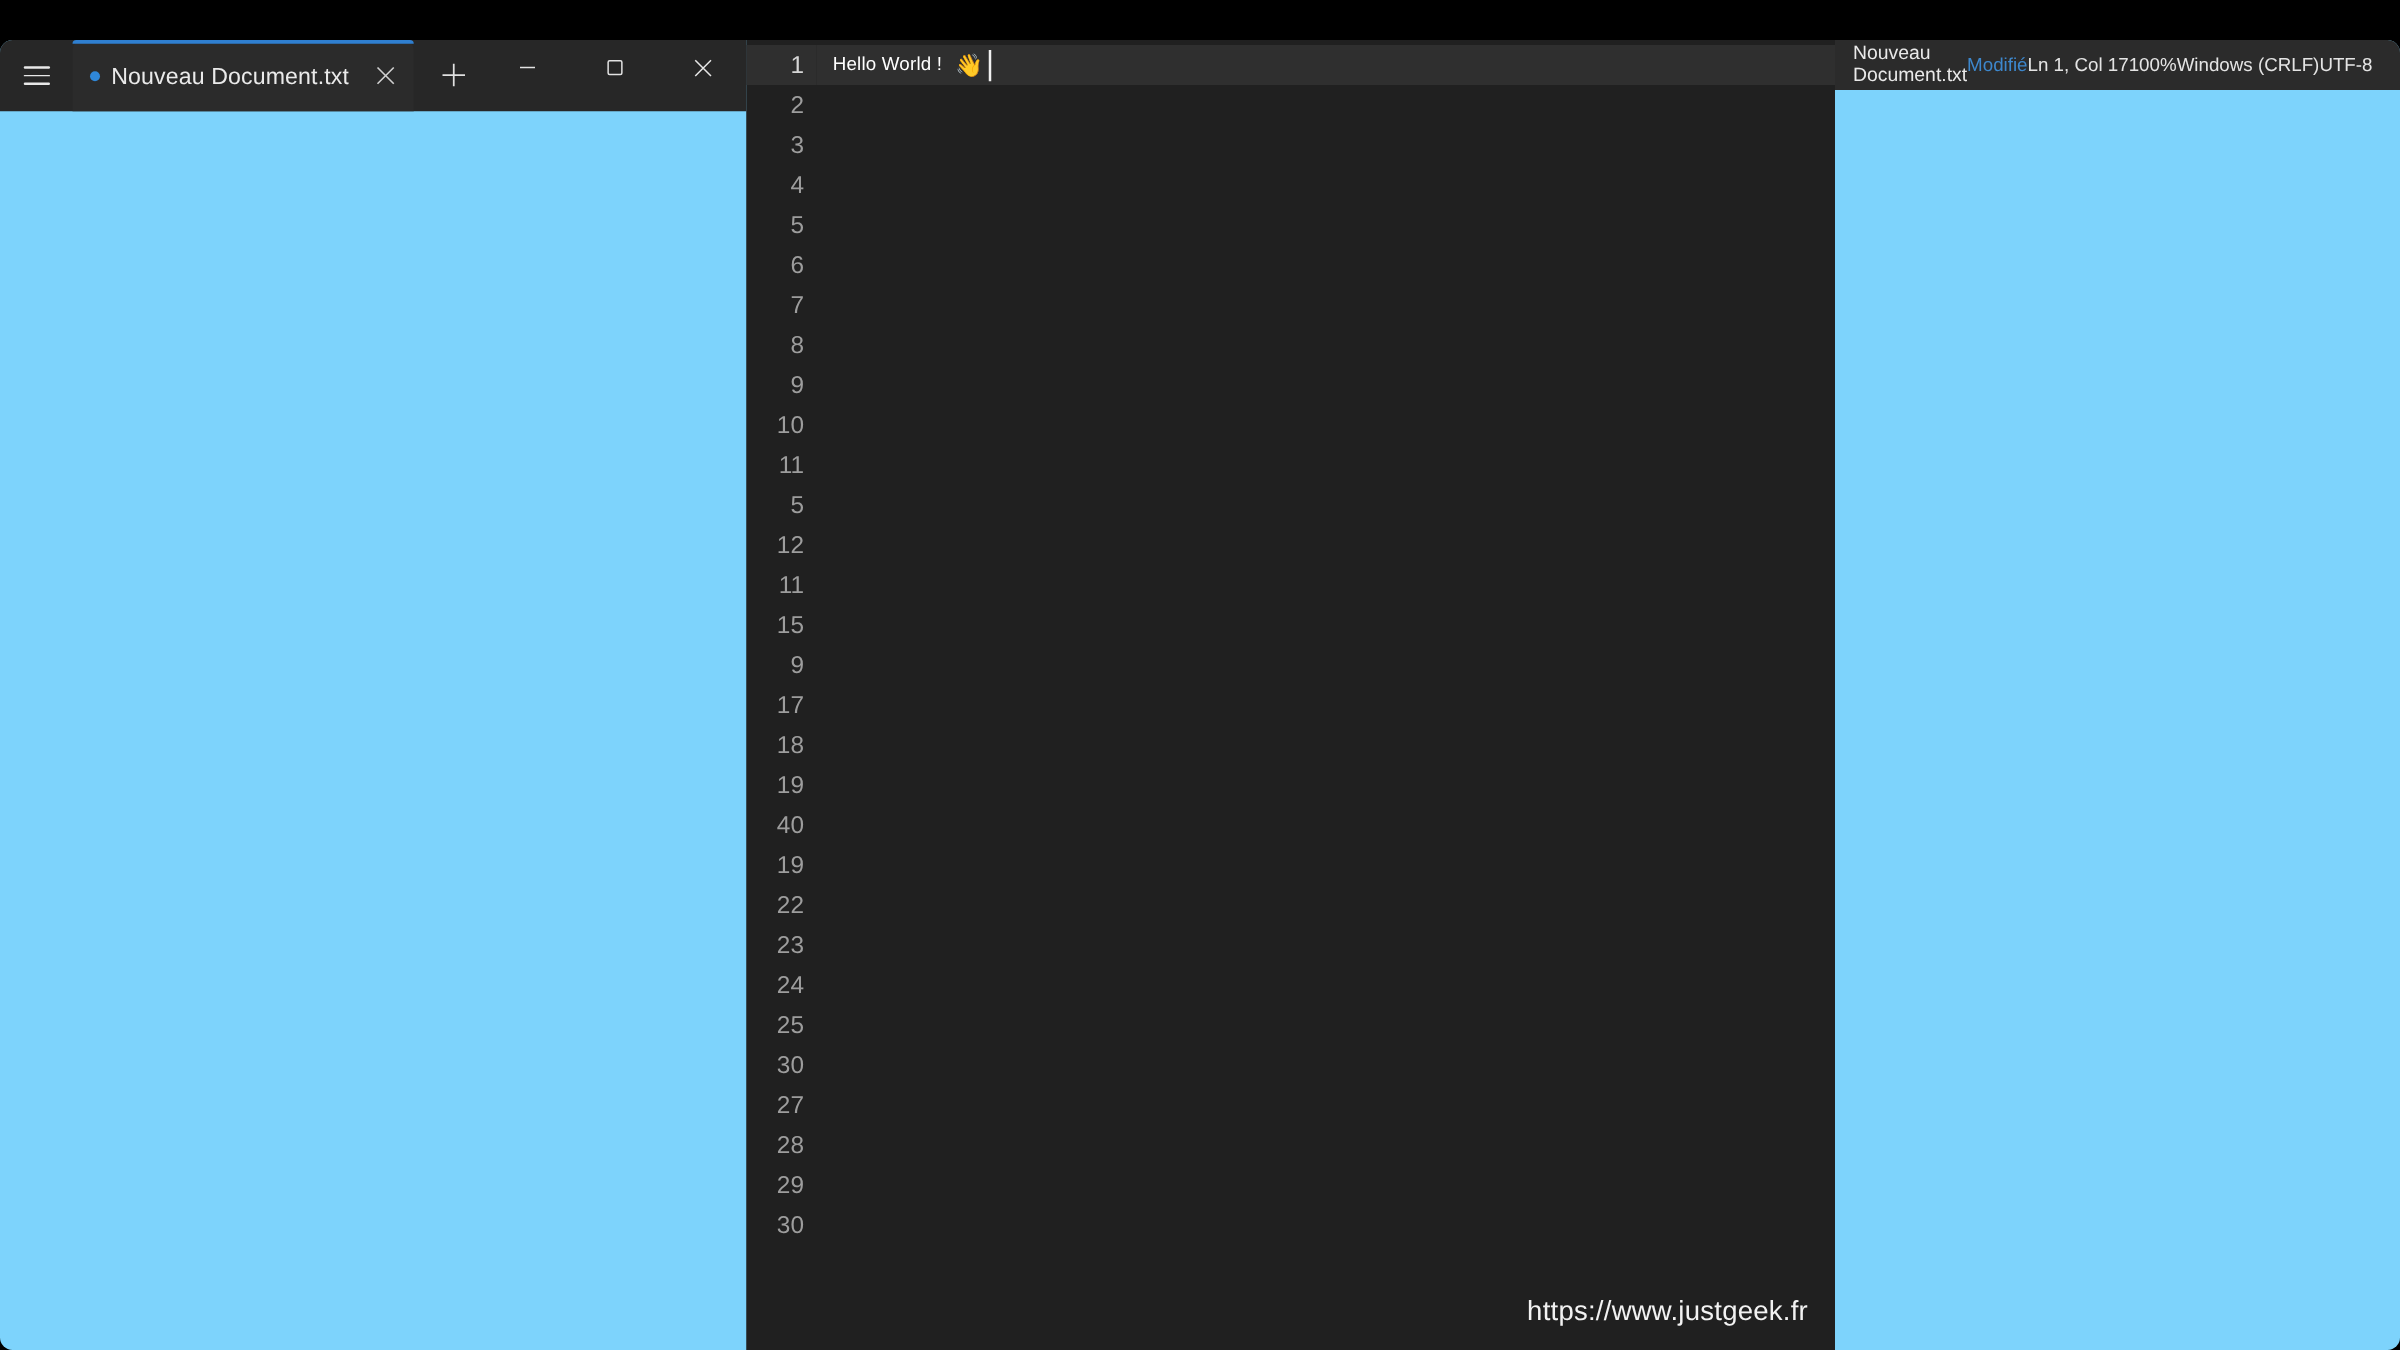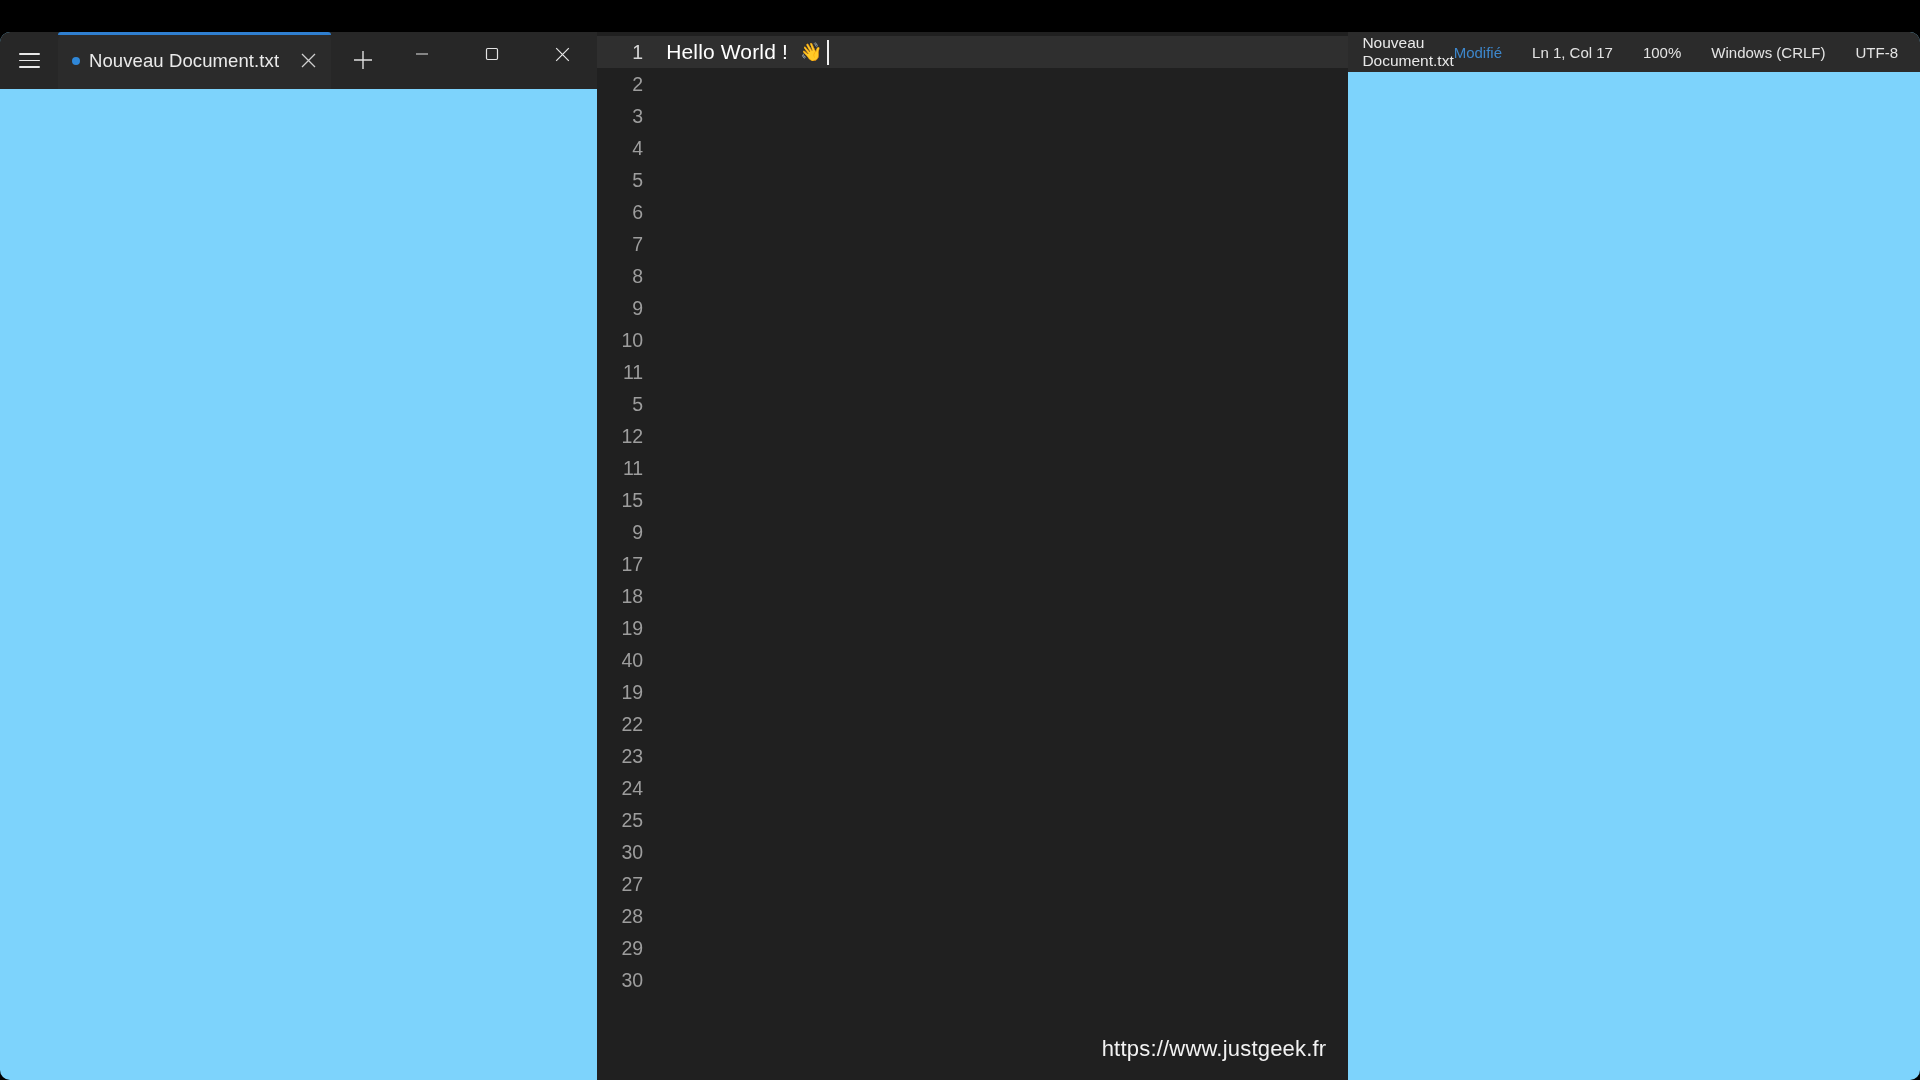--- a/index.html
+++ b/index.html
@@ -190,21 +190,21 @@
 
   .lrow {
     color: #ffffff;
     padding-left: 13px;
     white-space: pre;
     display: flex;
     align-items: center;
   }
   .lrow.current { background: #2f2f2f; }
 
-  .linetext { font-size: 21px; letter-spacing: .15px; }
+  .linetext { font-size: 15px; letter-spacing: .15px; }
 
   .emoji {
     font-size: 18px;
     margin-left: 6px;
     display: inline-block;
     line-height: 1;
   }
 
   .caret {
     display: inline-block;
@@ -236,21 +236,20 @@
     color: #e4e4e4;
   }
   .statusbar .sb-file {
     color: #e9e9e9;
     font-size: 15.5px;
   }
   .statusbar .sb-right {
     margin-left: auto;
     display: flex;
     align-items: center;
-    gap: 30px;
   }
   .statusbar .sb-item { cursor: pointer; white-space: nowrap; }
   .statusbar .sb-item.accent { color: #3d87cc; }
 </style>
 </head>
 <body>
 
 <div id="app">
 
   <div class="titlebar">

